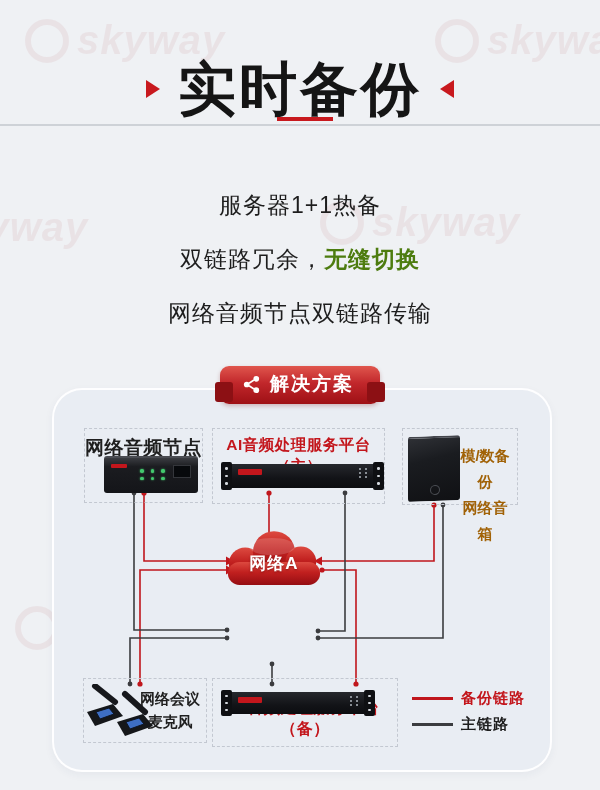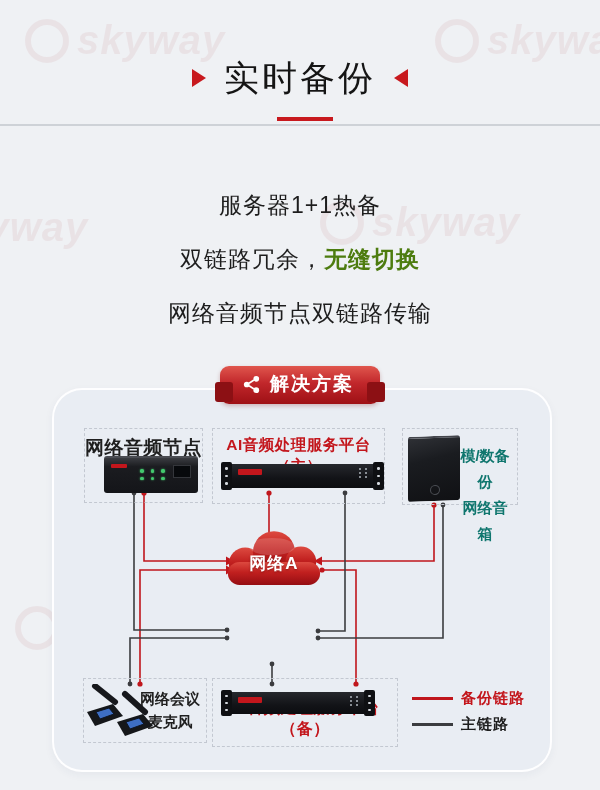--- a/index.html
+++ b/index.html
@@ -10,21 +10,21 @@
       font-style:italic;font-weight:800;font-size:40px;letter-spacing:1px;pointer-events:none;z-index:0;justify-content:flex-end;}
   .wm-ring{width:32px;height:32px;border:6px solid #b76a6f;border-radius:50%;flex:0 0 auto;}
   
   .subtitle{position:absolute;top:20px;left:0;width:100%;text-align:center;
             font-size:31px;font-weight:800;color:#141414;letter-spacing:1px;z-index:2;}
   .title-row{position:absolute;top:60px;left:0;width:100%;display:flex;align-items:center;
              justify-content:center;gap:18px;z-index:2;}
   .tri{width:0;height:0;border-top:9px solid transparent;border-bottom:9px solid transparent;}
   .tri-right{border-left:14px solid #c8191e;}
   .tri-left{border-right:14px solid #c8191e;}
-  .big-title{font-size:35px;font-weight:400;color:#151515;letter-spacing:3px;line-height:1;}
+  .big-title{font-size:58px;font-weight:700;color:#151515;letter-spacing:3px;line-height:1;}
   .title-underline{position:absolute;top:117px;left:calc(50% - 23px);width:56px;height:4px;
                    background:#c8191e;z-index:2;}
   .divider{position:absolute;top:124px;left:0;width:100%;height:2px;background:#ced2d7;z-index:1;}
   
   .intro{position:absolute;top:190px;left:0;width:100%;text-align:center;z-index:2;}
   .intro .line{font-size:23px;color:#1d1d1d;margin-bottom:23px;letter-spacing:1px;}
   .intro .hl{color:#4d7c0f;font-weight:800;}
   
   .badge{position:absolute;top:366px;left:50%;transform:translateX(-50%);z-index:4;
          display:flex;align-items:center;gap:9px;padding:5px 26px 7px 22px;border-radius:9px;
@@ -210,21 +210,21 @@
         <i></i>
         <i></i>
         <i></i>
         <i></i>
         <i></i>
         <i></i>
       </span>
   </div>
 
   <div class="dbox" style="left:402px;top:428px;width:114px;height:75px;">
-    <div style="position:absolute;right:4px;top:14px;width:56px;text-align:center;font-size:15px;font-weight:600;color:#0f766e;line-height:26px;">
+    <div style="position:absolute;right:4px;top:14px;width:56px;text-align:center;font-size:15px;font-weight:600;color:#a16207;line-height:26px;">
       <div>模/数备份</div>
       <div>网络音箱</div>
     </div>
   </div>
   <div class="speaker"></div>
 
   <div class="cloud" style="left:226px;top:530px;width:96px;height:58px;text-align:right;">
     <svg width="96" height="58" viewBox="0 0 100 58">
       <defs>
         <linearGradient id="cgA" x1="0" y1="0" x2="0" y2="1">

